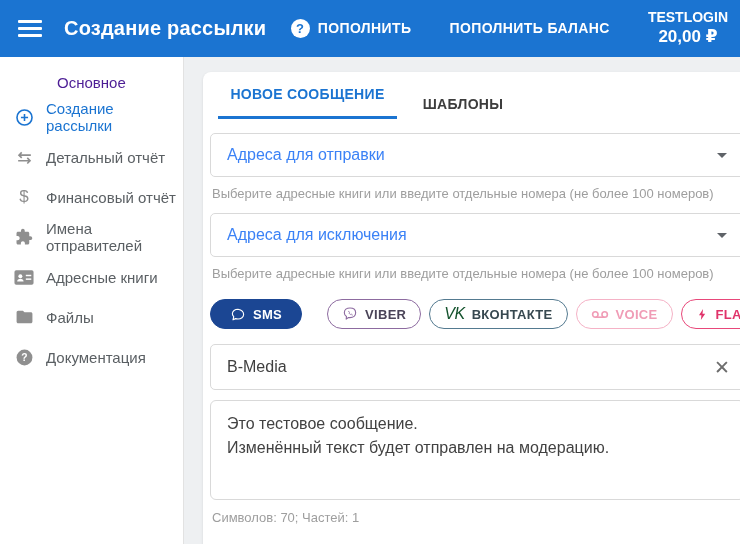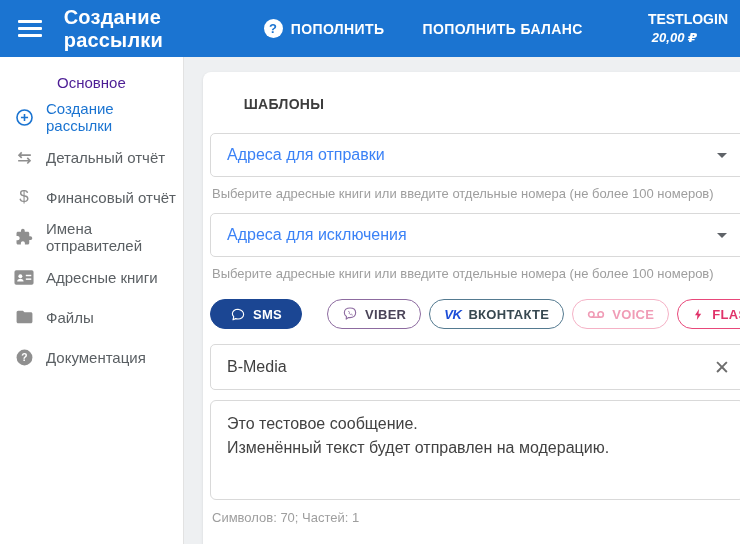--- a/index.html
+++ b/index.html
@@ -12,22 +12,22 @@
   .burger { margin-left:18px; width:24px; height:17px; display:flex; flex-direction:column;
             justify-content:space-between; cursor:pointer; }
   .burger div { height:3px; background:#fff; border-radius:1px; }
   .hdr-title { margin-left:22px; font-size:20px; font-weight:700; letter-spacing:.2px; }
   .hdr-right { margin-left:auto; display:flex; align-items:center; gap:38px; margin-right:12px; }
   .hdr-link { display:flex; align-items:center; gap:8px; font-size:14px; font-weight:700;
               letter-spacing:.4px; cursor:pointer; white-space:nowrap; }
   .q-circle { width:19px; height:19px; border-radius:50%; background:#fff; color:#1b74d1;
               font-size:13px; font-weight:700; display:flex; align-items:center; justify-content:center; }
   .login-block { text-align:center; font-weight:700; line-height:1.35; cursor:pointer; }
-  .login-name { font-size:14px;margin-left:27px; }
-  .login-balance { font-size:13px;font-style:italic; }
+  .login-name { font-size:14px; }
+  .login-balance { font-size:17px; }
 
   
   .sidebar { position:absolute; left:0; top:57px; bottom:0; width:184px; background:#fff;
              border-right:1px solid #e2e2e2; z-index:5; }
   .side-section { padding:17px 0 6px 57px; font-size:15px; color:#4c1d95; }
   .side-item { display:flex; align-items:center; height:40px; padding-left:13px;
                gap:11px; font-size:15px; color:#5a5f63; cursor:pointer; }
   .side-item.active { color:#1b74d1; }
   .side-icon { width:22px; height:20px; display:flex; align-items:center; justify-content:center; flex:none; }
   .dollar-glyph { font-size:17px; color:#8f8f8f; font-weight:400; }
@@ -56,21 +56,21 @@
 
   .pills { display:flex; align-items:center; gap:8px; margin-top:18px; }
   .pill { height:30px; border-radius:15px; display:inline-flex; align-items:center; gap:7px;
           padding:4px 14px; font-size:13px; font-weight:700; letter-spacing:.3px;
           border:1.5px solid; cursor:pointer; background:#fff; white-space:nowrap; }
   .pill-sms   { background:#1b4693; border-color:#1b4693; color:#fff; padding:0 19px; margin-right:17px; }
   .pill-viber { border-color:#8d6ba0; color:#4a4458; }
   .pill-vk    { border-color:#547a90; color:#374850; }
   .pill-voice { border-color:#f5b2c6; color:#f09cb6; }
   .pill-flash { border-color:#e8487a; color:#e0336a; }
-  .vk-glyph { font-weight:700; font-size:13px; color:#1d4ed8; letter-spacing:-.5px; font-style:italic; }
+  .vk-glyph { font-weight:400; font-size:16px; color:#14532d; letter-spacing:-.5px; font-style:italic; }
 
   .sender { position:relative; height:46px; border:1px solid #d9d9d9; border-radius:5px;
             margin:15px 19px 0 0; display:flex; align-items:center; }
   .sender input { border:none; outline:none; flex:1; height:100%; padding:0 48px 0 16px;
                   font-size:16px; color:#3f3f3f; font-family:inherit; background:transparent; }
   .clear-x { position:absolute; right:14px; top:50%; transform:translateY(-50%);
              font-size:19px; color:#6d6d6d; cursor:pointer; line-height:1; }
 
   .msg-box { margin:10px 19px 0 0; height:100px; border:1px solid #d9d9d9; border-radius:6px;
              padding:11px 16px; font-size:16px; line-height:24px; color:#424242;
@@ -171,20 +171,21 @@
         </svg>
     </span>
     <span>Документация</span>
   </div>
 </div>
 
 <div class="main">
   <div class="card">
 
     <div class="tabs">
+      <div class="tab tab-1 active">НОВОЕ СООБЩЕНИЕ</div>
       <div class="tab tab-2">ШАБЛОНЫ</div>
     </div>
 
     <div class="field">
       <span class="ph">Адреса для отправки</span>
       <span class="caret"></span>
     </div>
     <div class="helper">Выберите адресные книги или введите отдельные номера (не более 100 номеров)</div>
 
     <div class="field second">

